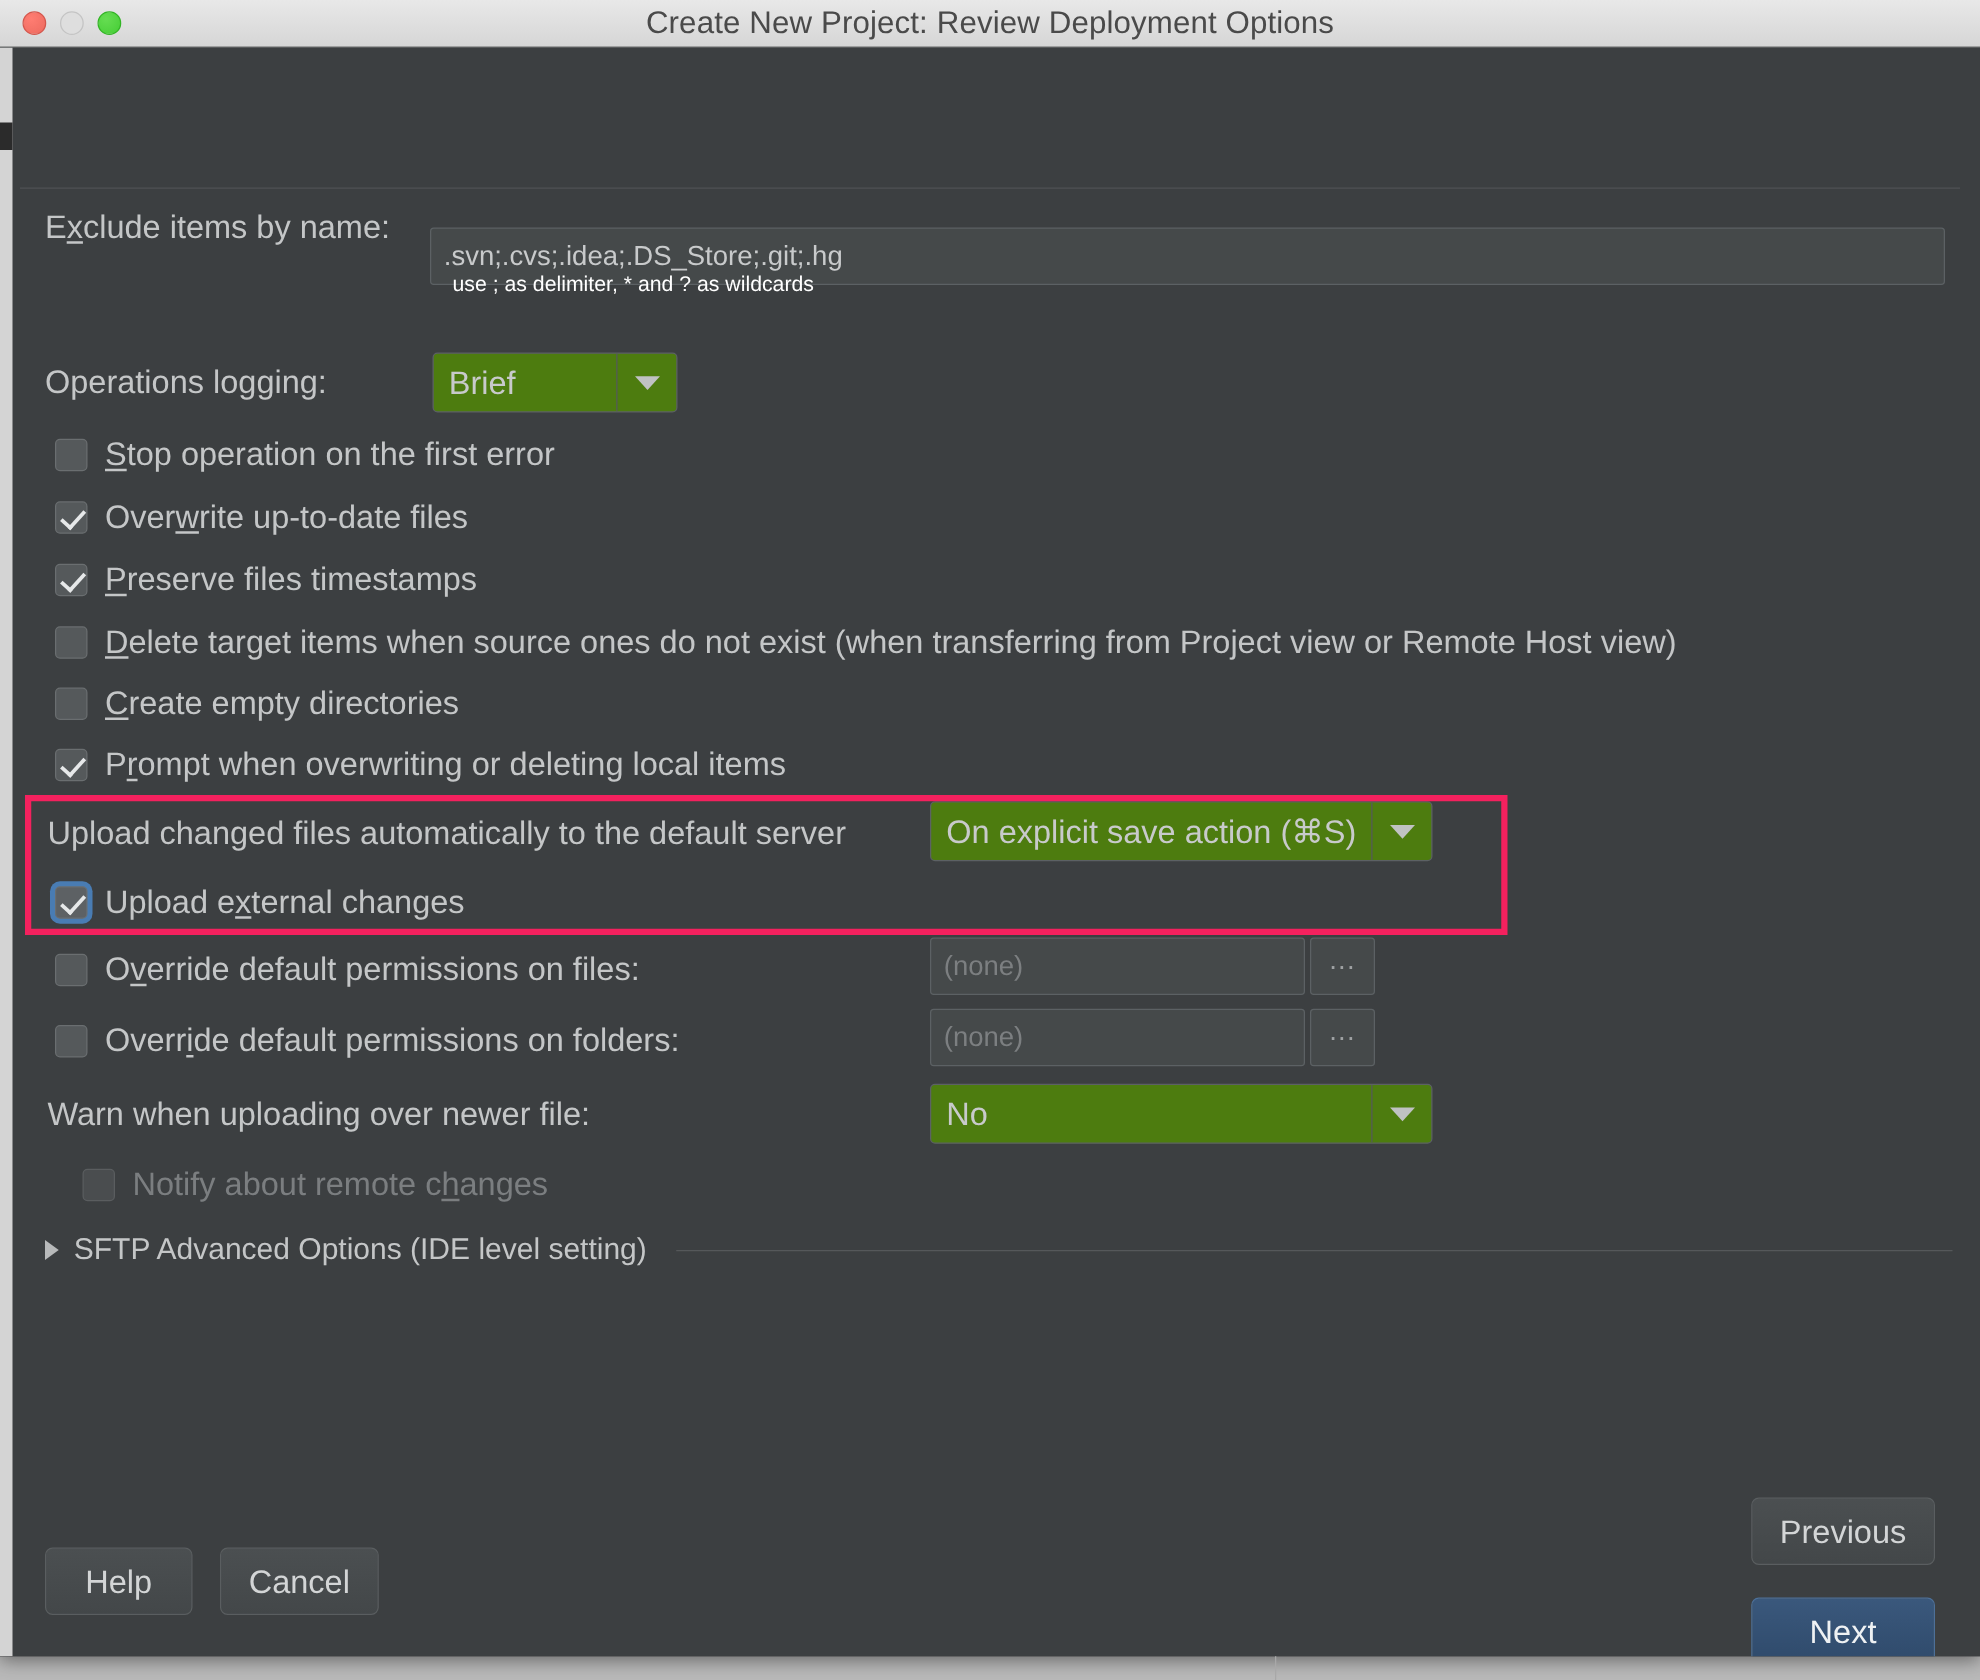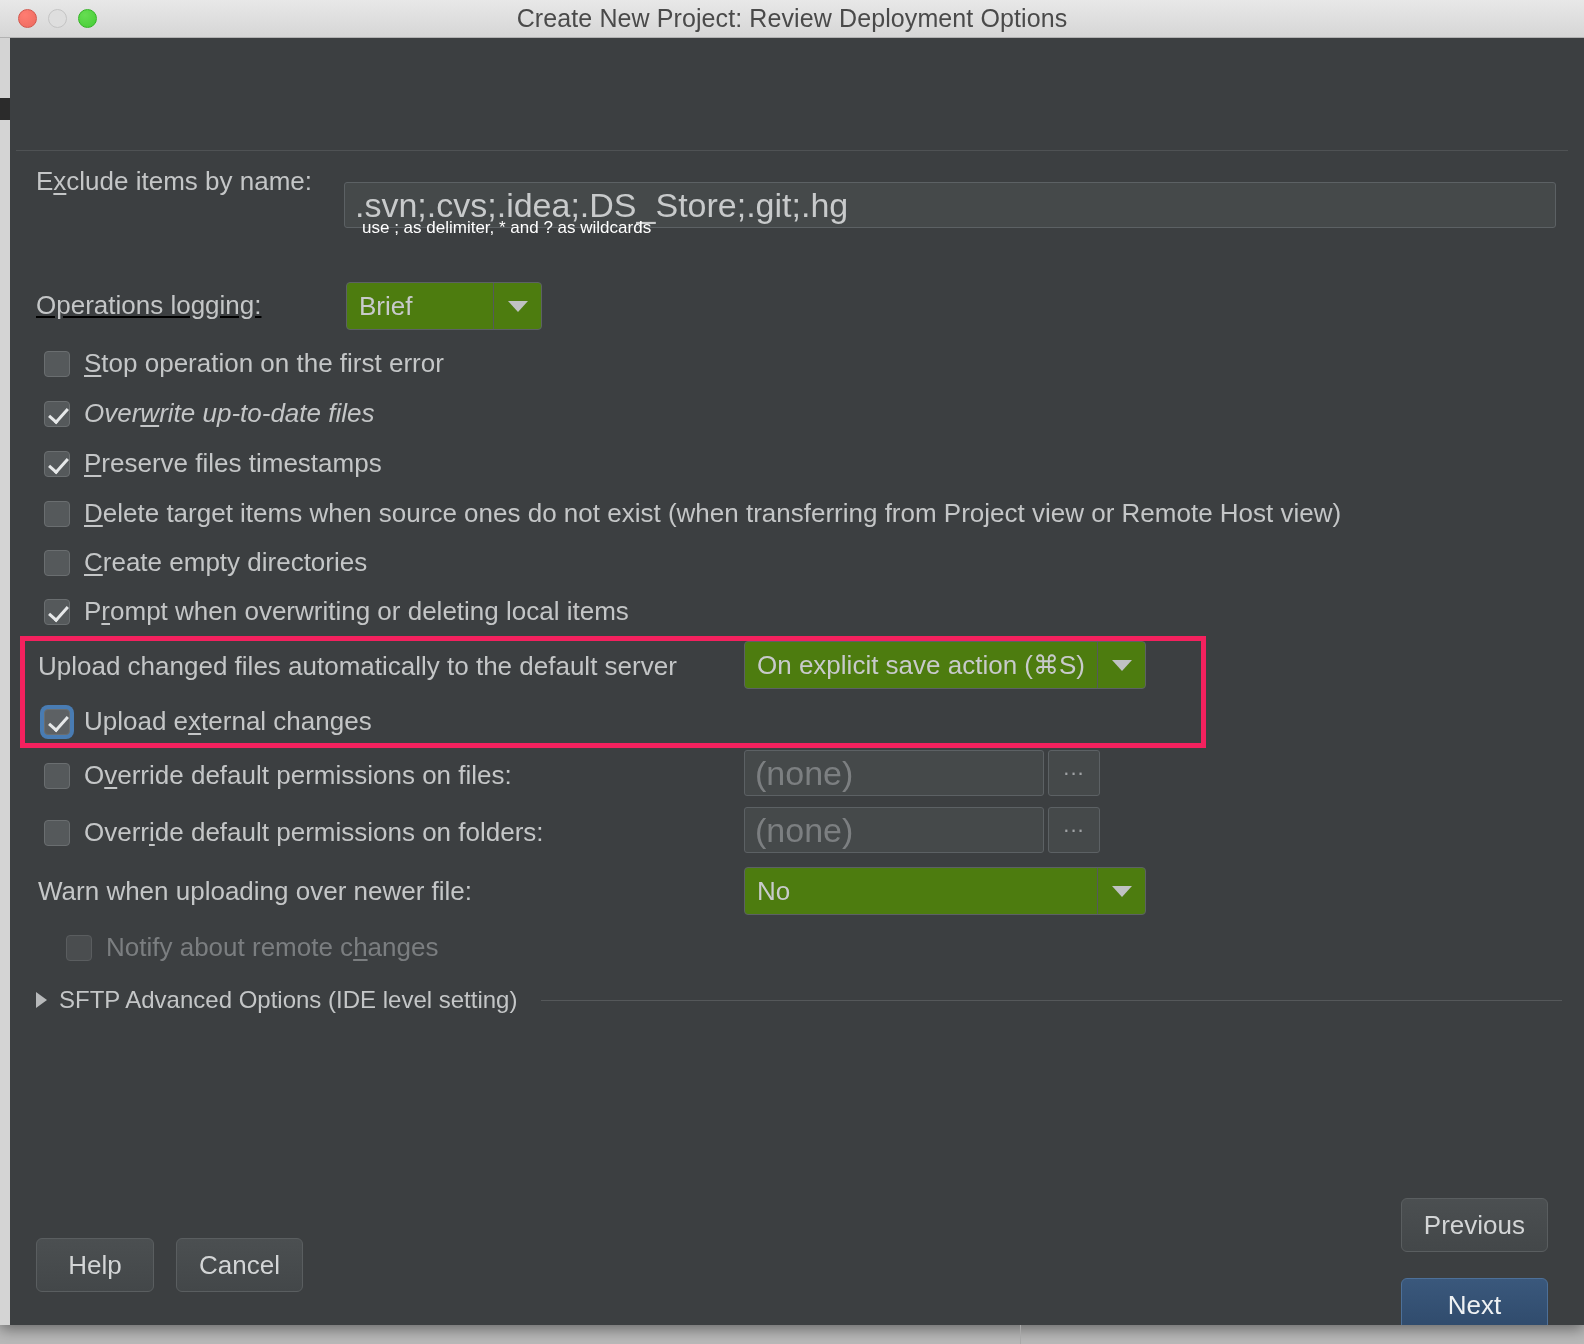--- a/index.html
+++ b/index.html
@@ -107,21 +107,21 @@
 
   
   .row { position: absolute; display: flex; align-items: center; }
 
   
   .tfield {
     background: #45494a;
     border: 1px solid #5c6164;
     border-radius: 3px;
     color: #c8cacb;
-    font-size: 34px;
+    font-size: 22px;
     font-family: "Liberation Sans", sans-serif;
     padding: 0 10px;
     display: flex;
     align-items: center;
     height: 46px;
   }
   .tfield.ph { color: #7c7f81; }
 
   
   .combo {
@@ -272,36 +272,36 @@
     <div id="desc-sep"></div>
 
     <div class="row" style="left:36px; top:128px;">
       <span class="lbl"><span>E</span><span class="mn">x</span><span>clude items by name:</span></span>
     </div>
     <div class="tfield" style="position:absolute; left:344px; top:144px; width:1212px;">
       <span>.svn;.cvs;.idea;.DS_Store;.git;.hg</span>
     </div>
     <div class="lbl" style="position:absolute; left:362px; top:180px; font-size:17px; color:#ffffff;">use ; as delimiter, * and ? as wildcards</div>
 
-    <div class="row" style="left:36px; top:252px;text-decoration:underline;">
+    <div class="row" style="left:36px; top:252px;">
       <span class="lbl">Operations logging:</span>
     </div>
     <div class="combo" style="position:absolute; left:346px; top:244px; width:196px;">
       <span class="val">Brief</span>
       <span class="arrowbox">
           <i class="caret"></i>
         </span>
     </div>
 
     <div class="cbrow" style="position:absolute; left:44px; top:310px;">
       <span class="cb"></span>
       <span class="lbl"><span></span><span class="mn">S</span><span>top operation on the first error</span></span>
     </div>
 
-    <div class="cbrow" style="position:absolute; left:44px; top:360px;font-style:italic;">
+    <div class="cbrow" style="position:absolute; left:44px; top:360px;">
       <span class="cb checked"></span>
       <span class="lbl"><span>Over</span><span class="mn">w</span><span>rite up-to-date files</span></span>
     </div>
 
     <div class="cbrow" style="position:absolute; left:44px; top:410px;">
       <span class="cb checked"></span>
       <span class="lbl"><span></span><span class="mn">P</span><span>reserve files timestamps</span></span>
     </div>
 
     <div class="cbrow" style="position:absolute; left:44px; top:460px;">

